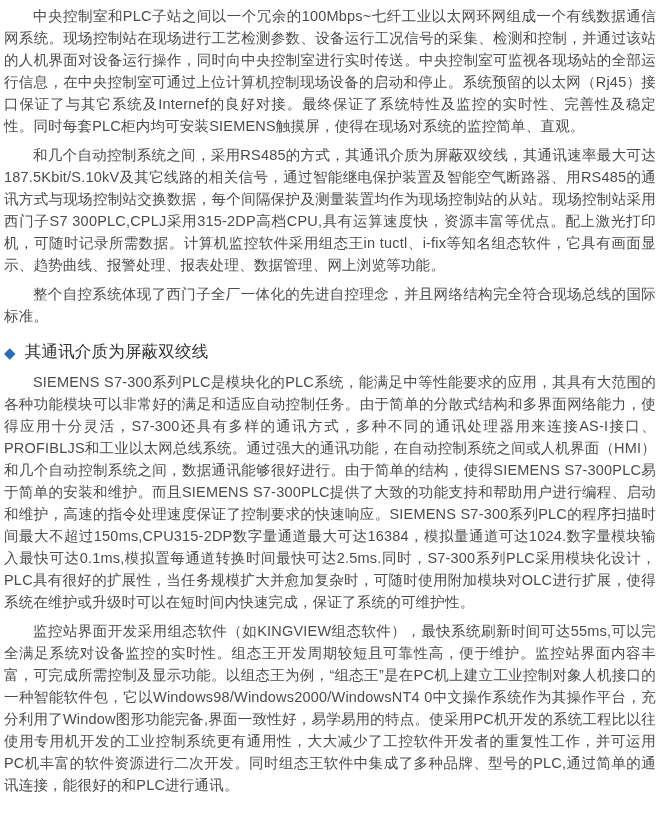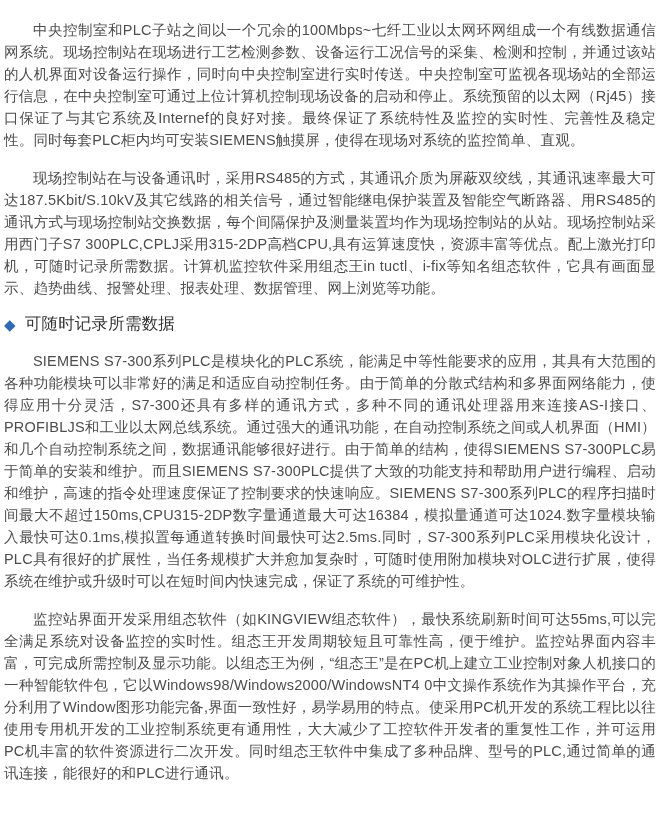--- a/index.html
+++ b/index.html
@@ -14,21 +14,21 @@
     padding: 3px 4px 6px 4px;
     background: #ffffff;
     font-family: "Liberation Sans", "DejaVu Sans", sans-serif;
     font-size: 14.5px;
     line-height: 22px;
     color: #4d4d4d;
     text-align: justify;
     letter-spacing: 0.2px;
   }
   .para {
-    margin: 16px 0 7px 0;
+    margin: 2px 0 7px 0;
     text-indent: 2em;
   }
   .para:last-child {
     margin-bottom: 0;
   }
   .heading {
     display: flex;
     align-items: center;
     gap: 9px;
     margin: 13px 0 9px 0;
@@ -45,26 +45,27 @@
     transform: translateY(1px);
   }
 </style>
 </head>
 <body>
 
 <div class="page">
 
   <p class="para">中央控制室和PLC子站之间以一个冗余的100Mbps~七纤工业以太网环网组成一个有线数据通信网系统。现场控制站在现场进行工艺检测参数、设备运行工况信号的采集、检测和控制，并通过该站的人机界面对设备运行操作，同时向中央控制室进行实时传送。中央控制室可监视各现场站的全部运行信息，在中央控制室可通过上位计算机控制现场设备的启动和停止。系统预留的以太网（Rj45）接口保证了与其它系统及Internef的良好对接。最终保证了系统特性及监控的实时性、完善性及稳定性。同时每套PLC柜内均可安装SIEMENS触摸屏，使得在现场对系统的监控简单、直观。</p>
 
-  <p class="para">现场控制站在与设备通讯时，采用RS485的方式，其通讯介质为屏蔽双绞线，其通讯速率最大可达187.5Kbit/S.10kV及其它线路的相关信号，通过智能继电保护装置及智能空气断路器、用RS485的通讯方式与现场控制站交换数据，每个间隔保护及测量装置均作为现场控制站的从站。现场控制站采用西门子S7 300PLC,CPLJ采用315-2DP高档CPU,具有运算速度快，资源丰富等优点。配上激光打印机，可随时记录所需数据。计算机监控软件采用组态王in tuctl、i-fix等知名组态软件，它具有画面显示、趋势曲线、报警处理、报表处理、数据管理、网上浏览等功能。</p>
+  <p class="para">和几个自动控制系统之间，采用RS485的方式，其通讯介质为屏蔽双绞线，其通讯速率最大可达187.5Kbit/S.10kV及其它线路的相关信号，通过智能继电保护装置及智能空气断路器、用RS485的通讯方式与现场控制站交换数据，每个间隔保护及测量装置均作为现场控制站的从站。现场控制站采用西门子S7 300PLC,CPLJ采用315-2DP高档CPU,具有运算速度快，资源丰富等优点。配上激光打印机，可随时记录所需数据。计算机监控软件采用组态王in tuctl、i-fix等知名组态软件，它具有画面显示、趋势曲线、报警处理、报表处理、数据管理、网上浏览等功能。</p>
 
+  <p class="para">整个自控系统体现了西门子全厂一体化的先进自控理念，并且网络结构完全符合现场总线的国际标准。</p>
 
   <h2 class="heading">
     <span class="diamond">◆</span>
-    <span>可随时记录所需数据</span>
+    <span>其通讯介质为屏蔽双绞线</span>
   </h2>
 
   <p class="para">SIEMENS S7-300系列PLC是模块化的PLC系统，能满足中等性能要求的应用，其具有大范围的各种功能模块可以非常好的满足和适应自动控制任务。由于简单的分散式结构和多界面网络能力，使得应用十分灵活，S7-300还具有多样的通讯方式，多种不同的通讯处理器用来连接AS-I接口、PROFIBLJS和工业以太网总线系统。通过强大的通讯功能，在自动控制系统之间或人机界面（HMI）和几个自动控制系统之间，数据通讯能够很好进行。由于简单的结构，使得SIEMENS S7-300PLC易于简单的安装和维护。而且SIEMENS S7-300PLC提供了大致的功能支持和帮助用户进行编程、启动和维护，高速的指令处理速度保证了控制要求的快速响应。SIEMENS S7-300系列PLC的程序扫描时间最大不超过150ms,CPU315-2DP数字量通道最大可达16384，模拟量通道可达1024.数字量模块输入最快可达0.1ms,模拟置每通道转换时间最快可达2.5ms.同时，S7-300系列PLC采用模块化设计，PLC具有很好的扩展性，当任务规模扩大并愈加复杂时，可随时使用附加模块对OLC进行扩展，使得系统在维护或升级时可以在短时间内快速完成，保证了系统的可维护性。</p>
 
 
   <p class="para">监控站界面开发采用组态软件（如KINGVIEW组态软件），最快系统刷新时间可达55ms,可以完全满足系统对设备监控的实时性。组态王开发周期较短且可靠性高，便于维护。监控站界面内容丰富，可完成所需控制及显示功能。以组态王为例，“组态王”是在PC机上建立工业控制对象人机接口的一种智能软件包，它以Windows98/Windows2000/WindowsNT4 0中文操作系统作为其操作平台，充分利用了Window图形功能完备,界面一致性好，易学易用的特点。使采用PC机开发的系统工程比以往使用专用机开发的工业控制系统更有通用性，大大减少了工控软件开发者的重复性工作，并可运用PC机丰富的软件资源进行二次开发。同时组态王软件中集成了多种品牌、型号的PLC,通过简单的通讯连接，能很好的和PLC进行通讯。</p>
 
 </div>
 
 </body></html>

